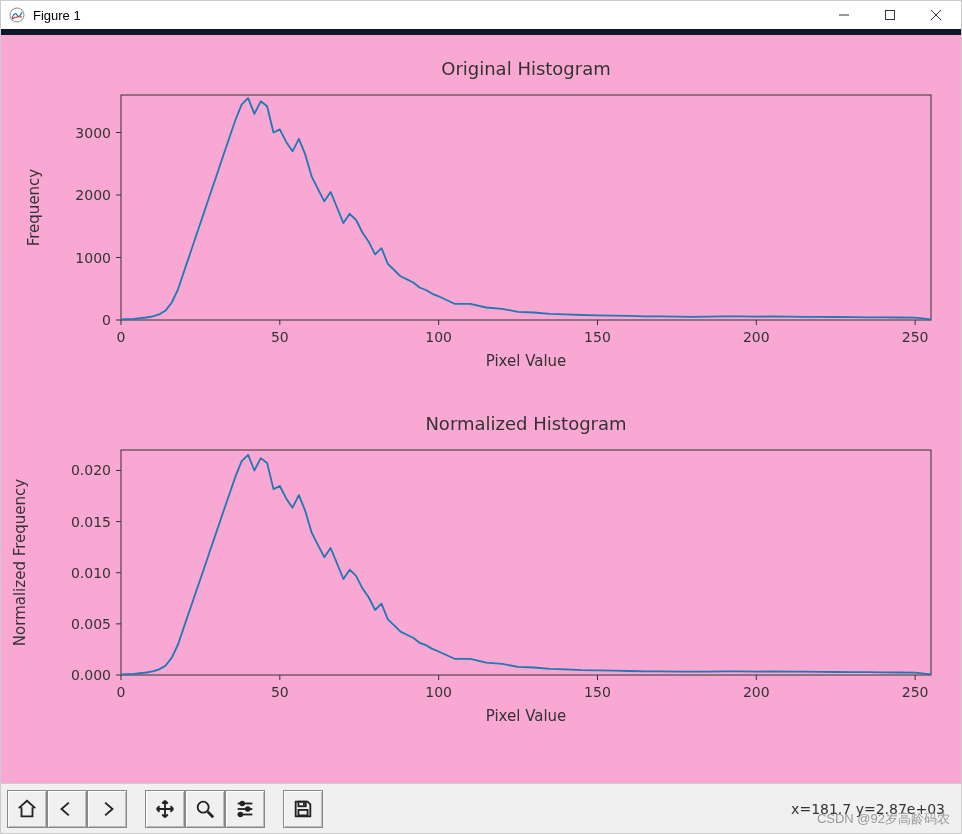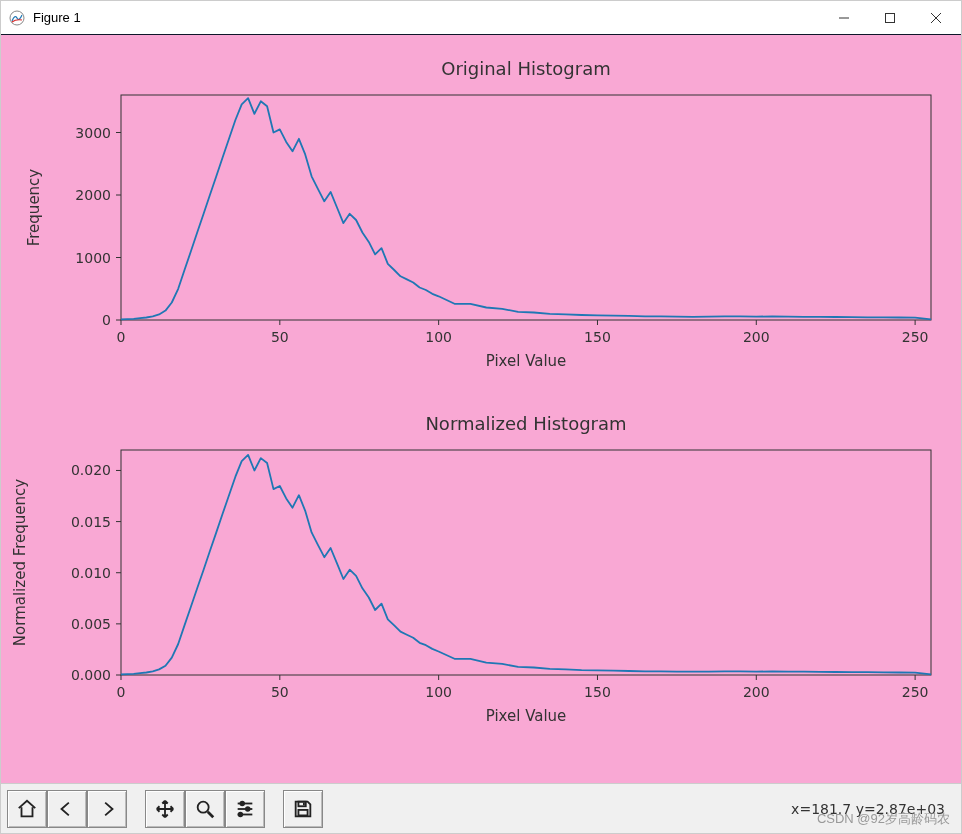--- a/index.html
+++ b/index.html
@@ -12,21 +12,21 @@
     overflow: hidden;
     display: flex;
     flex-direction: column;
     border: 1px solid #ccc;
   }
   .titlebar {
     height: 34px;
     display: flex;
     align-items: center;
     padding: 0 2px 0 8px;
-    border-bottom: 1px solid #0f172a;
+    border-bottom: 6px solid #0f172a;
     font-size: 13px;
     color: #000;
   }
   .titlebar .app-icon {
     width: 16px; height: 16px; margin-right: 8px;
     display:inline-flex; align-items:center; justify-content:center;
   }
   .titlebar .title { flex: 0 0 auto; }
   .titlebar .spacer { flex: 1; }
   .winbtn {

